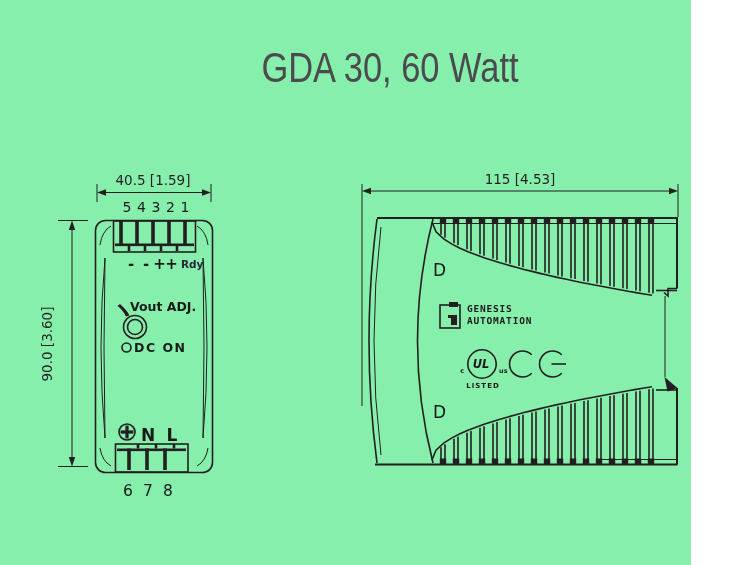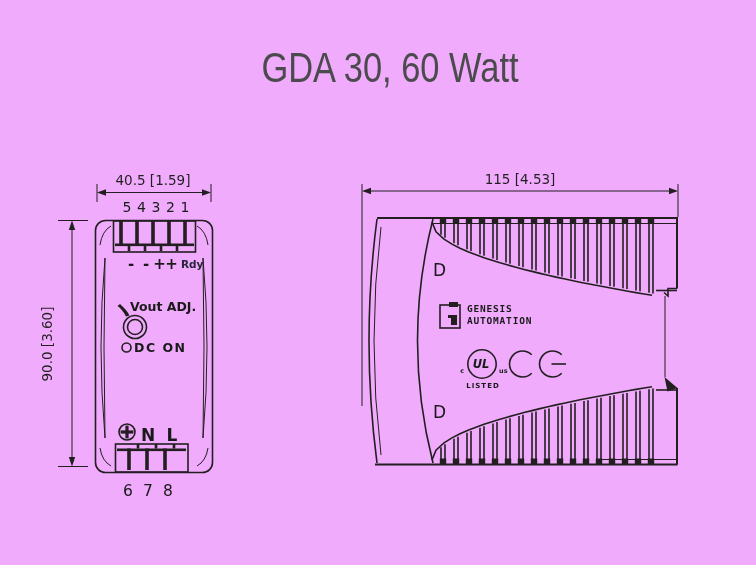--- a/index.html
+++ b/index.html
@@ -2,21 +2,21 @@
 <html style="--line: #231f20; --title: #4b4b4e; --label: #1a1a1a; --rdy: #26263a;"><head>
 <meta charset="utf-8">
 <style>
   :root{
     --line:#231f20;
     --label:#1a1a1a;
     --title:#4b4b4e;
     --rdy:#26263a;
   }
   html,body{margin:0;padding:0;background:#ffffff;}
-  .stage{position:relative;width:756px;height:565px;background:#f0abfc;overflow:hidden;
+  .stage{position:relative;width:691px;height:565px;background:#86efac;overflow:hidden;
          font-family:"Liberation Sans",sans-serif;}
   .title{position:absolute;top:44px;left:24px;width:732px;text-align:center;
          font-size:42px;font-weight:400;color:var(--title);
          transform:scaleX(.82);letter-spacing:0px;white-space:nowrap;}
   svg{position:absolute;left:0;top:0;}
   svg text{font-family:"DejaVu Sans",sans-serif;fill:var(--label);}
   .dim{font-size:13.5px;fill:var(--line);}
   .num{font-size:14px;}
   .pol{font-size:15px;font-weight:bold;}
   .rdy{font-size:10.5px;font-weight:bold;fill:var(--rdy);}

